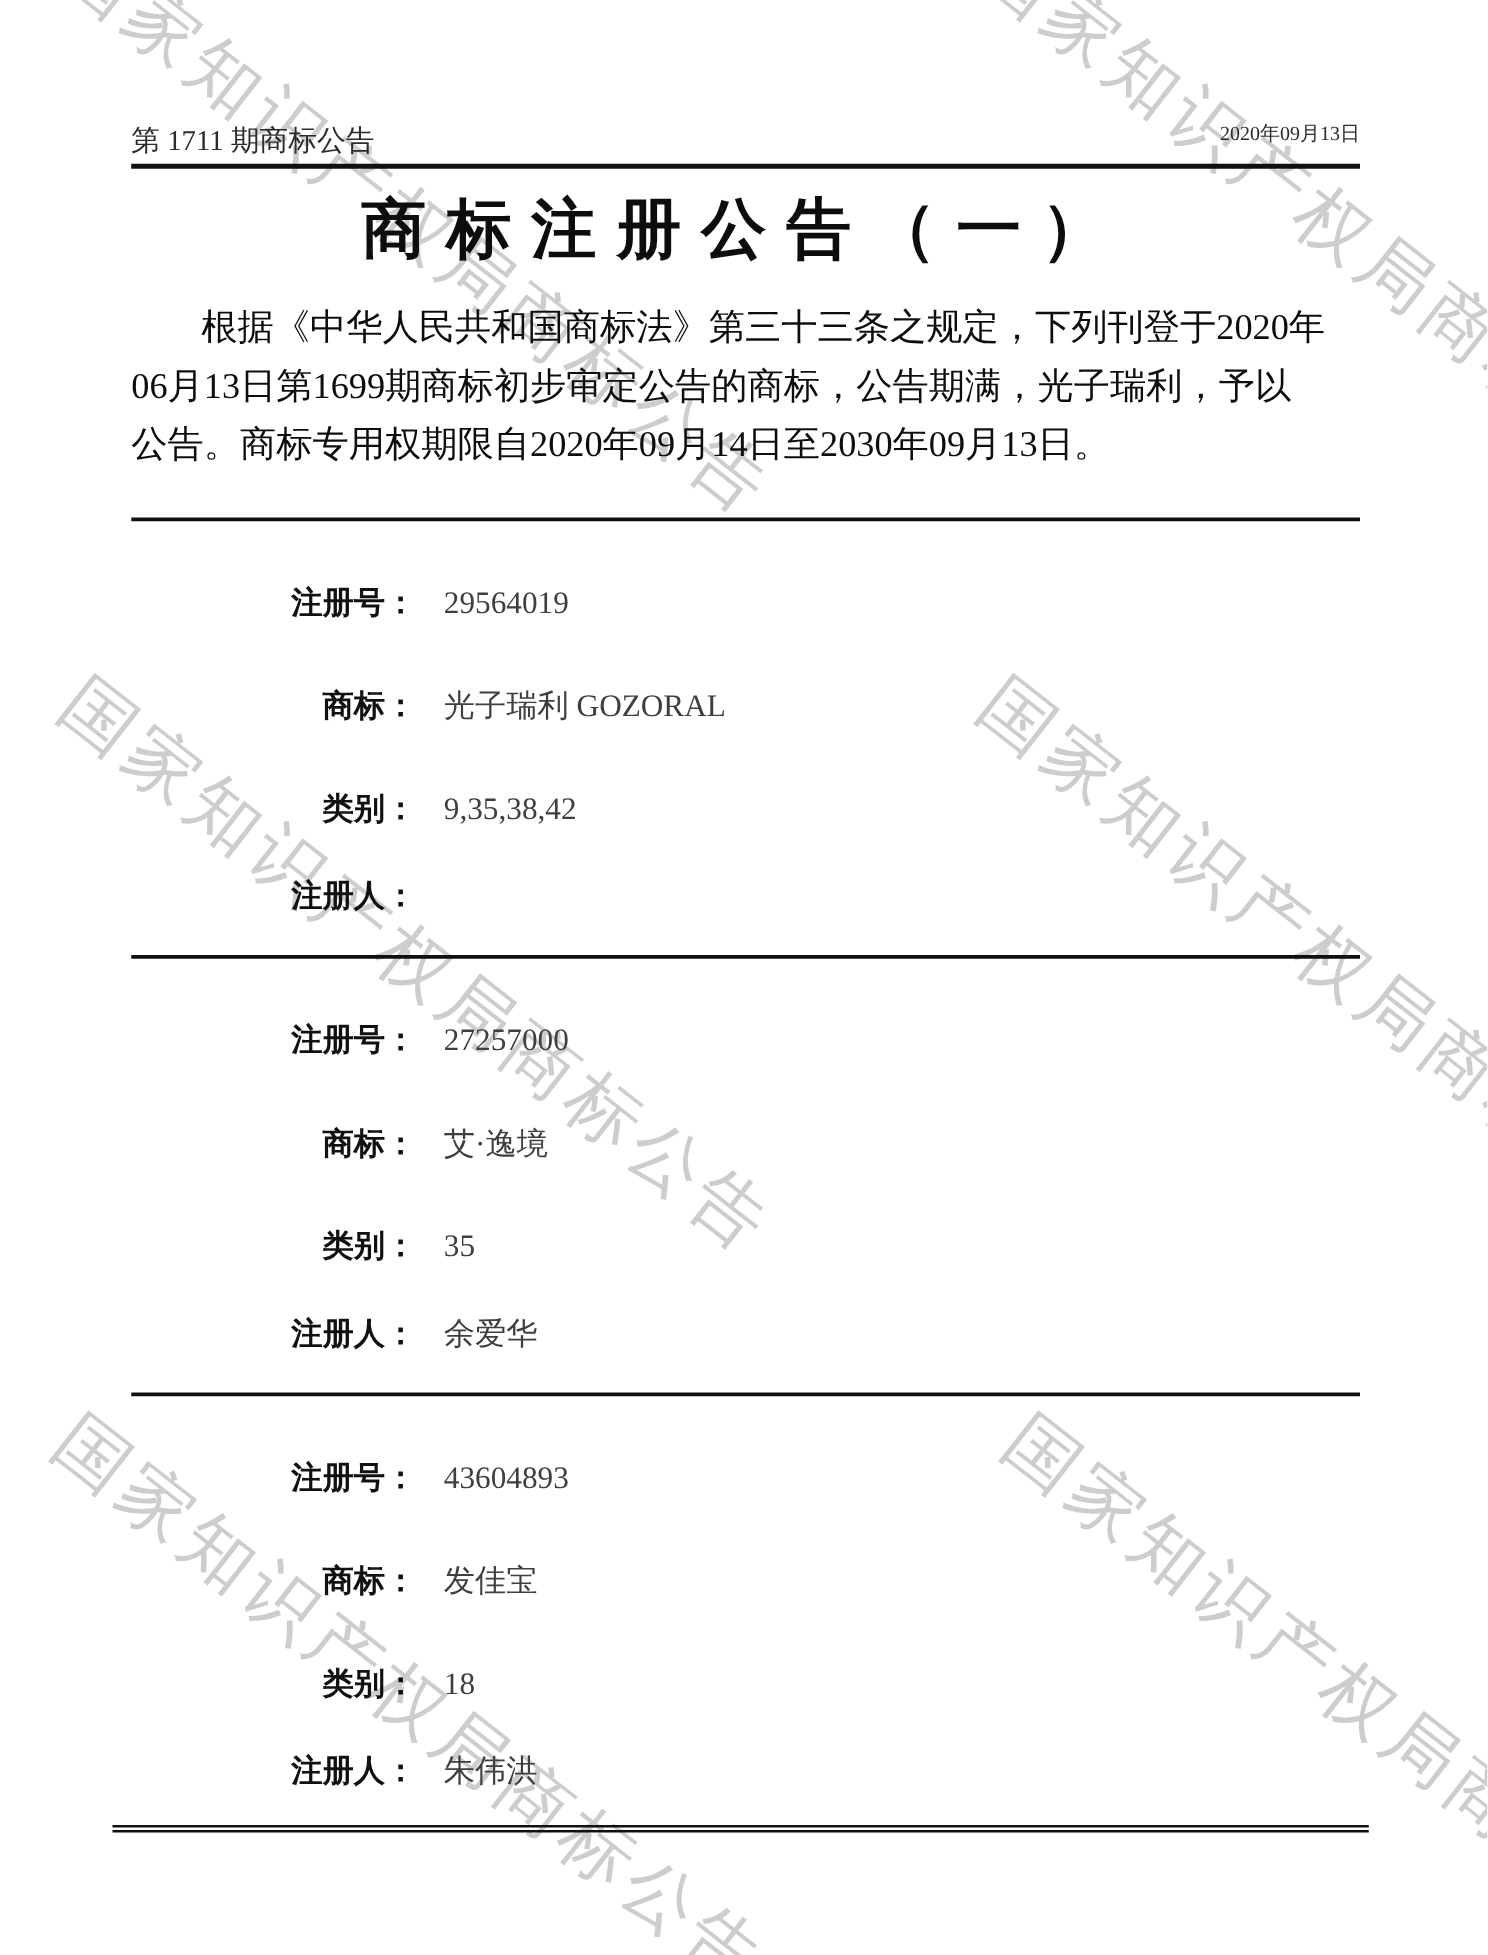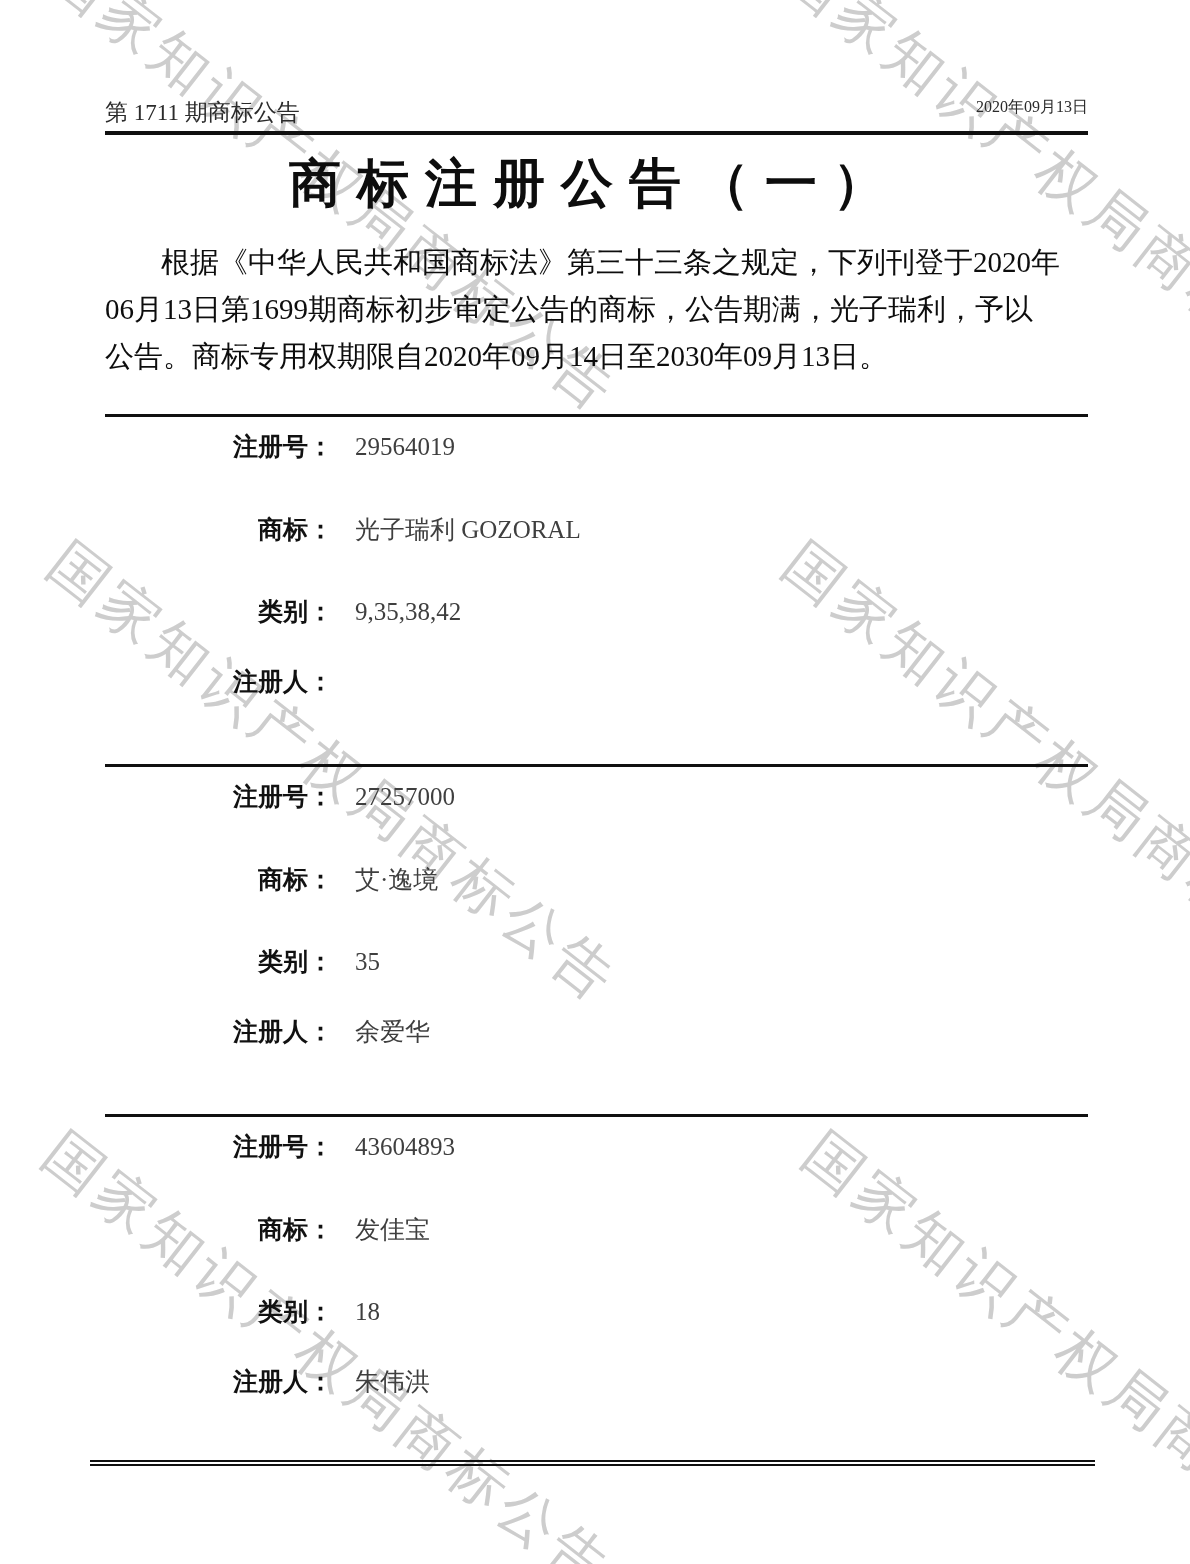--- a/index.html
+++ b/index.html
@@ -67,20 +67,21 @@
     white-space:nowrap;
   }
   .il-1{top:246px;padding-left:56px;}
   .il-2{top:293px;}
   .il-3{top:340px;}
   .field{
     position:absolute;left:105px;width:983px;
     display:flex;align-items:baseline;
     font-size:25px;line-height:30px;
     white-space:nowrap;
+    margin-top:36px;
   }
   .lbl{
     display:inline-block;width:228px;
     text-align:right;
     font-weight:bold;color:#111111;
   }
   .val{
     margin-left:22px;
     color:#3f3f3f;
   }

